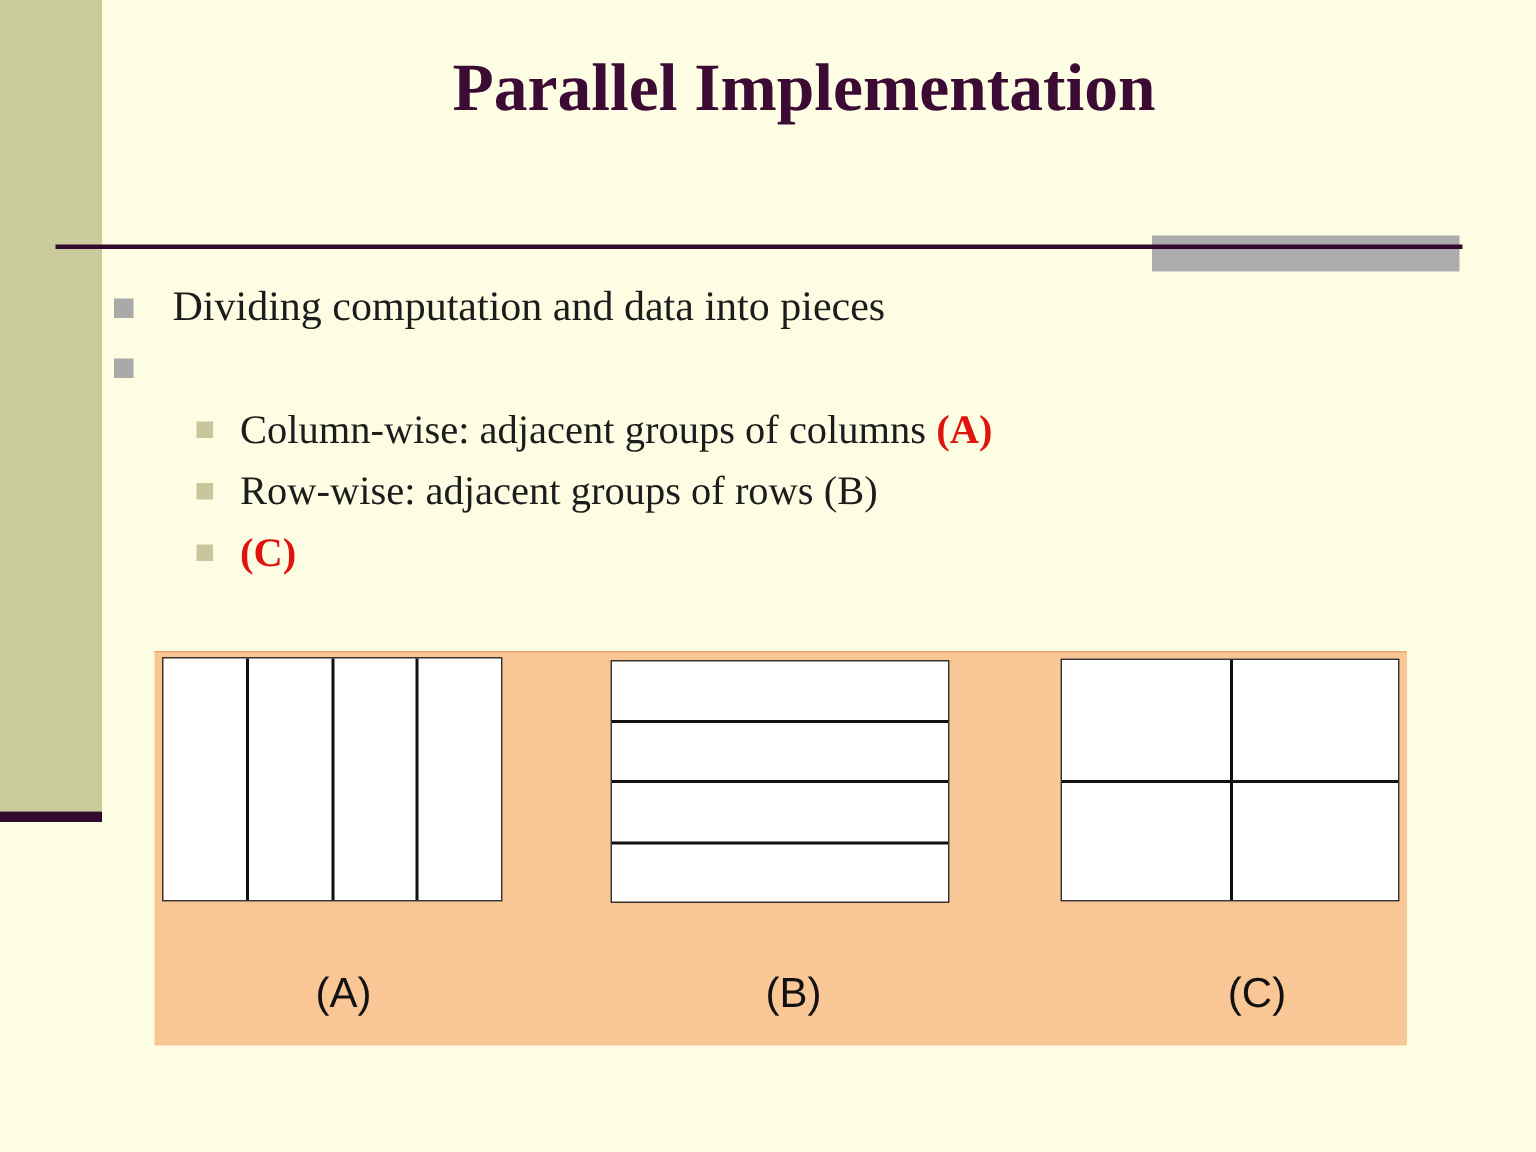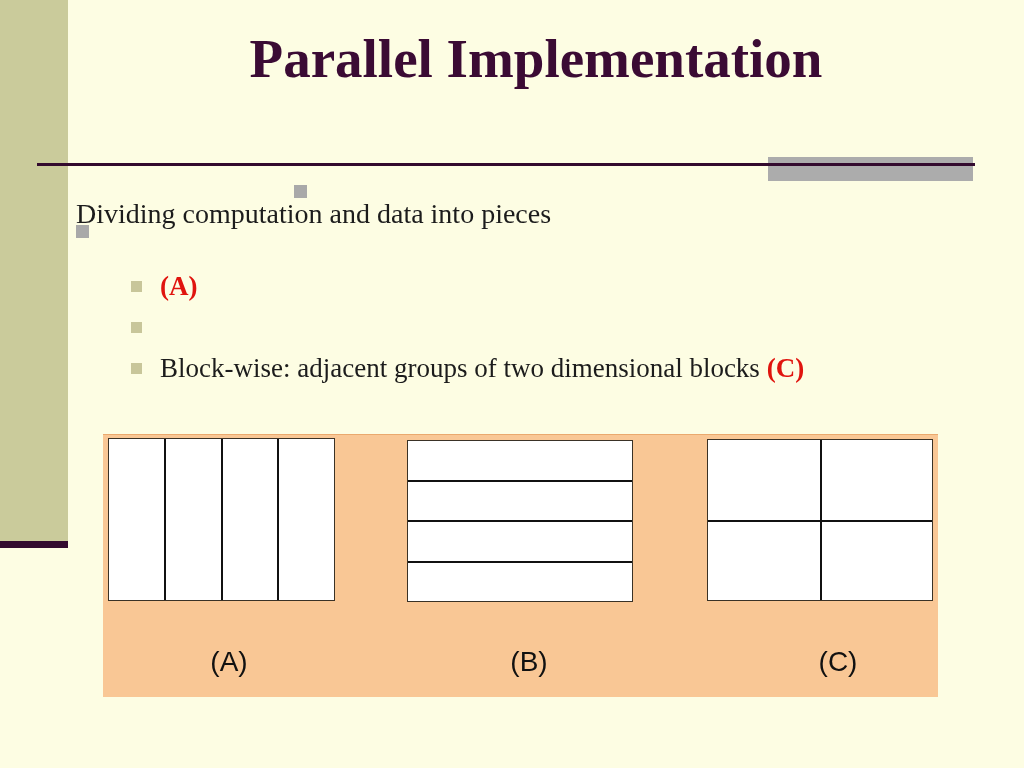--- a/index.html
+++ b/index.html
@@ -8,28 +8,28 @@
     background:var(--background,#FDFDE3);
     font-family:"Liberation Serif", serif;
   }
   .abs{position:absolute;}
   
   .sidebar{left:0;top:0;width:68px;height:541px;background:var(--sidebar,#CACB9B);}
   .sidebar-accent{left:0;top:541px;width:68px;height:7px;background:var(--accent,#330A2E);}
   
   .title{
     left:48px;top:28px;width:976px;text-align:center;
-    color:var(--title,#3B0B34);font-weight:bold;font-size:55px;line-height:61px;
+    color:var(--title,#3B0B34);font-weight:bold;font-size:45px;line-height:61px;
     letter-spacing:0px;
   }
   .title-grayrect{left:768px;top:157px;width:205px;height:24px;background:var(--grayrect,#ACACAC);z-index:1;}
   .title-rule{left:37px;top:163px;width:938px;height:3px;background:var(--accent,#330A2E);z-index:2;}
   
   .bullet-row{display:flex;align-items:center;height:40px;color:#1c1c1c;}
-  .bullet-row.l1{left:76px;font-size:28px;flex-direction:column;}
+  .bullet-row.l1{left:76px;font-size:28px;}
   .bullet-row.l2{left:131px;font-size:27px;}
   .sq1{width:13px;height:13px;background:var(--bullet1,#A9A9A9);margin-right:26px;flex:none;}
   .sq2{width:11px;height:11px;background:var(--bullet2,#C8C69A);margin-right:18px;flex:none;}
   .red{color:var(--red,#E0140E);font-weight:bold;}
   .bullet-text{white-space:pre;}
   
   .panel{left:103px;top:434px;width:835px;height:263px;background:var(--panel,#F9C795);border-top:1px solid #eaa96e;box-sizing:border-box;}
   .box{background:#fff;border:1px solid #3a3226;box-sizing:border-box;display:flex;}
   .boxA{left:108px;top:438px;width:227px;height:163px;flex-direction:row;}
   .boxA .cell{flex:1;border-left:2px solid #111;}
@@ -63,28 +63,29 @@
 
 <div class="abs bullet-row l1" style="top:185px;">
   <span class="sq1"></span>
   <span class="bullet-text">Dividing computation and data into pieces</span>
 </div>
 <div class="abs bullet-row l1" style="top:225px;">
   <span class="sq1"></span>
 </div>
 <div class="abs bullet-row l2" style="top:266px;">
   <span class="sq2"></span>
+  <span class="bullet-text">Column-wise: adjacent groups of columns </span>
   <span class="bullet-text red">(A)</span>
 </div>
 <div class="abs bullet-row l2" style="top:307px;">
   <span class="sq2"></span>
+  <span class="bullet-text">Row-wise: adjacent groups of rows (B)</span>
 </div>
 <div class="abs bullet-row l2" style="top:348px;">
   <span class="sq2"></span>
-  <span class="bullet-text">Block-wise: adjacent groups of two dimensional blocks </span>
   <span class="bullet-text red">(C)</span>
 </div>
 
 <div class="abs panel"></div>
 
 <div class="abs box boxA">
   <div class="cell"></div>
   <div class="cell"></div>
   <div class="cell"></div>
   <div class="cell"></div>

